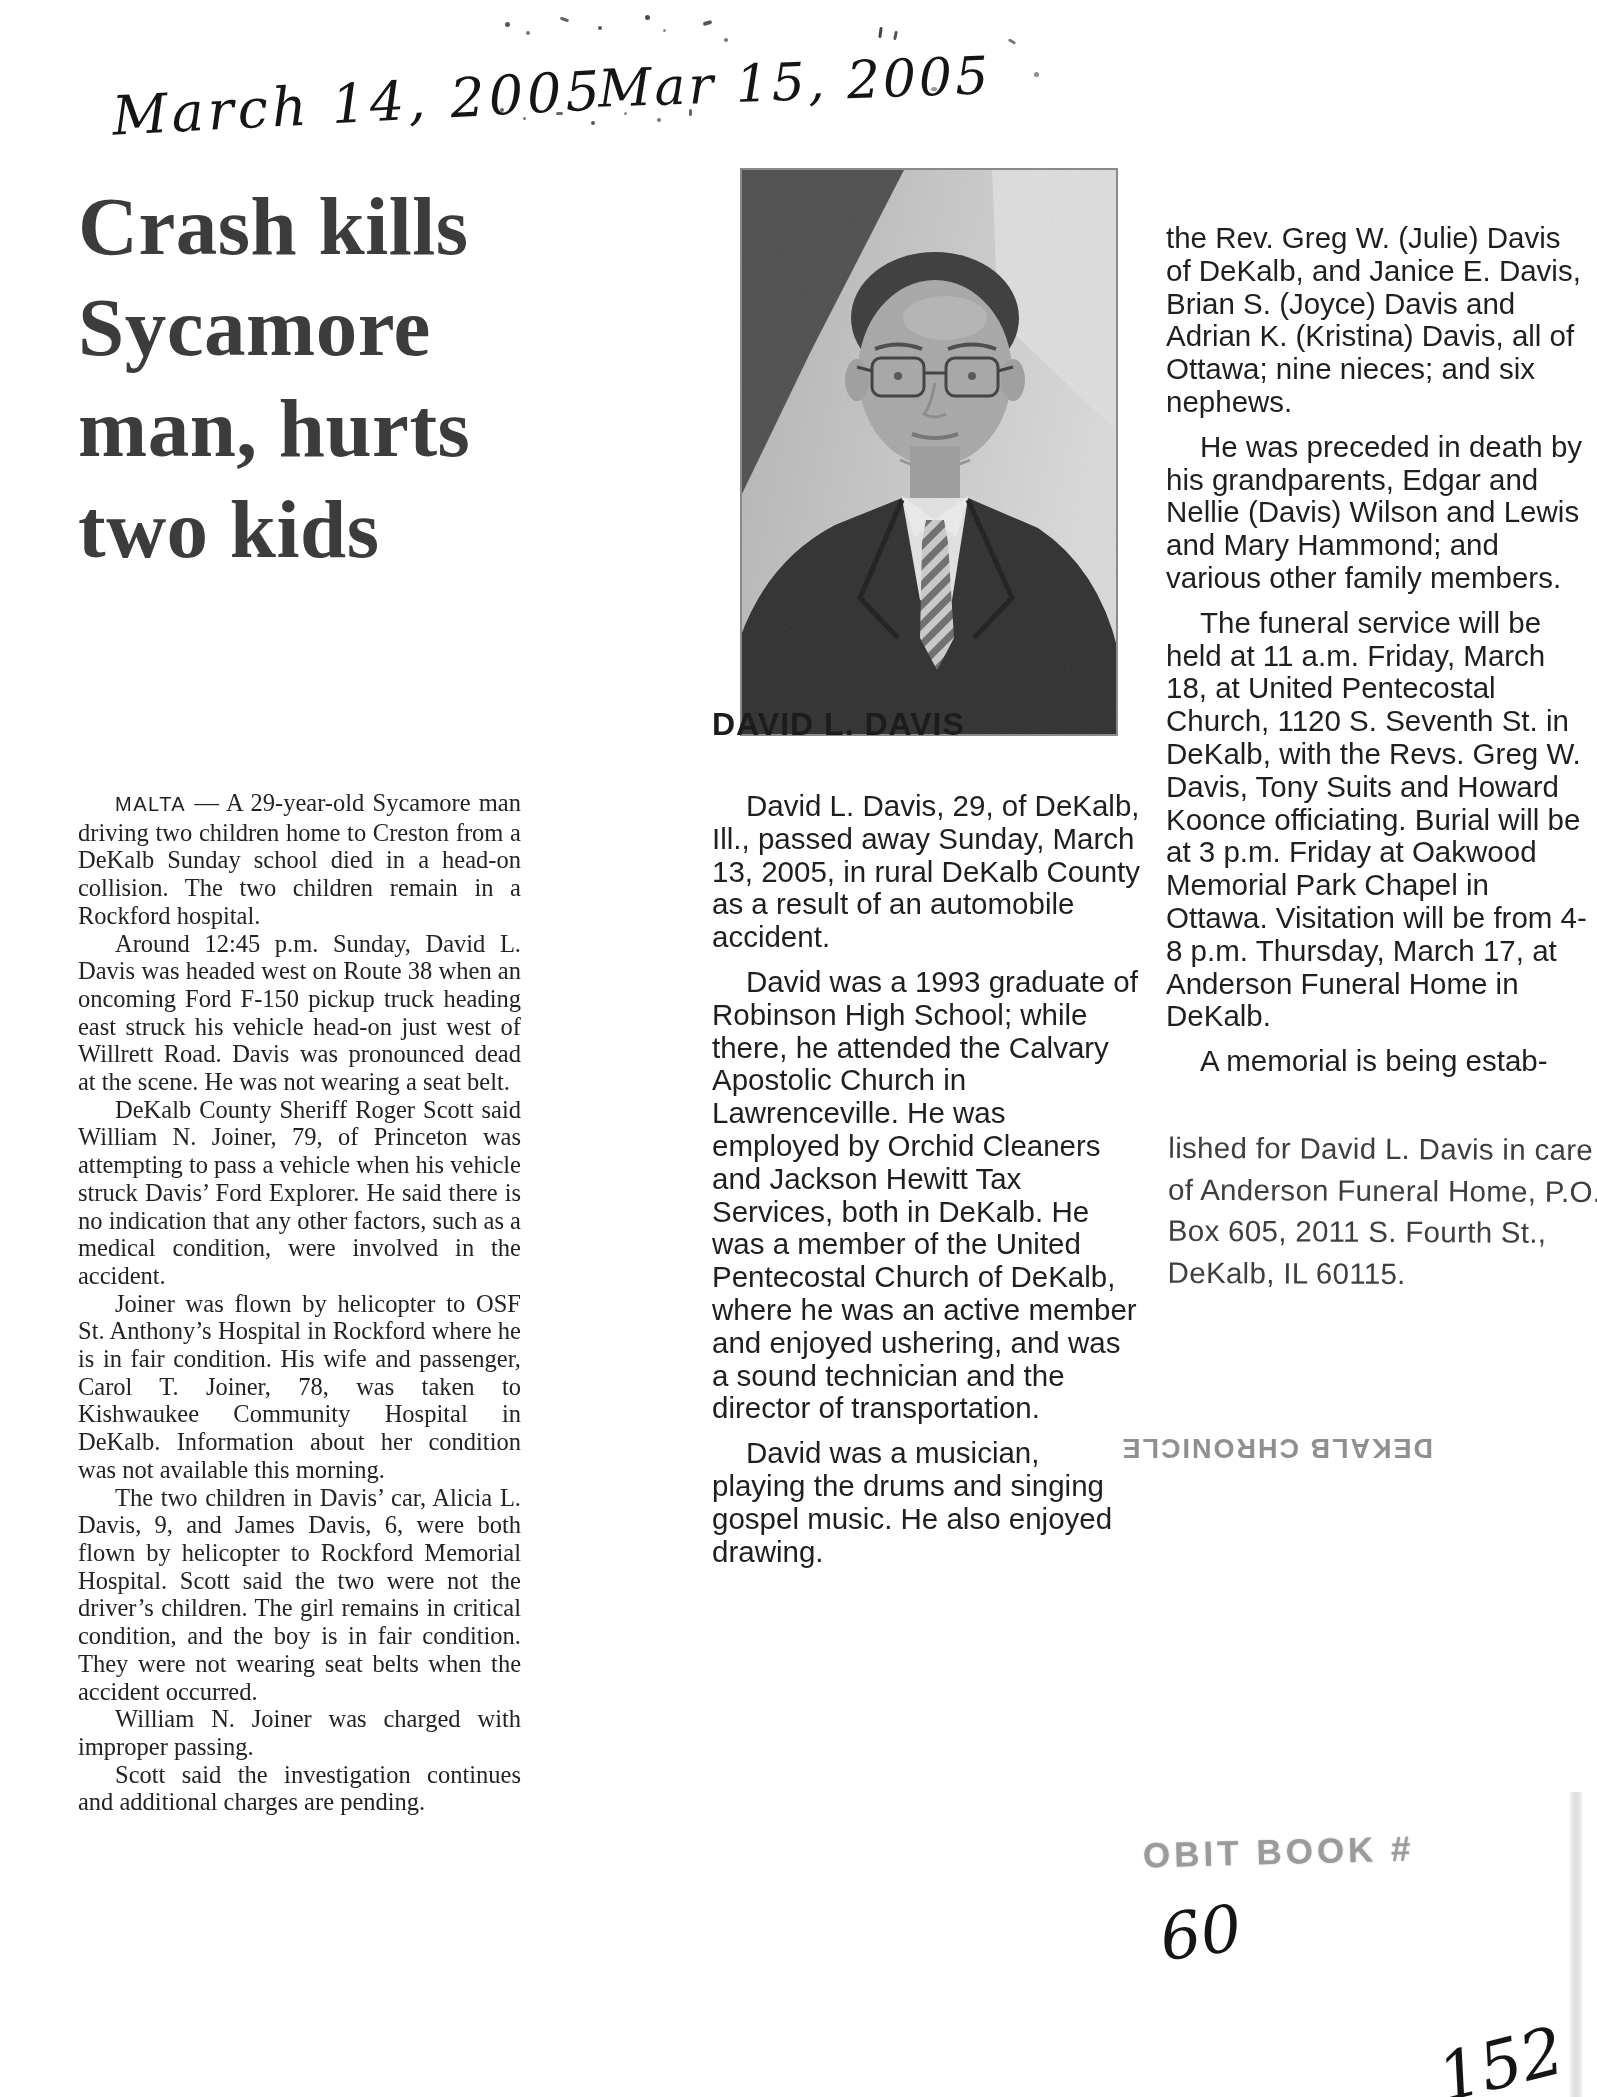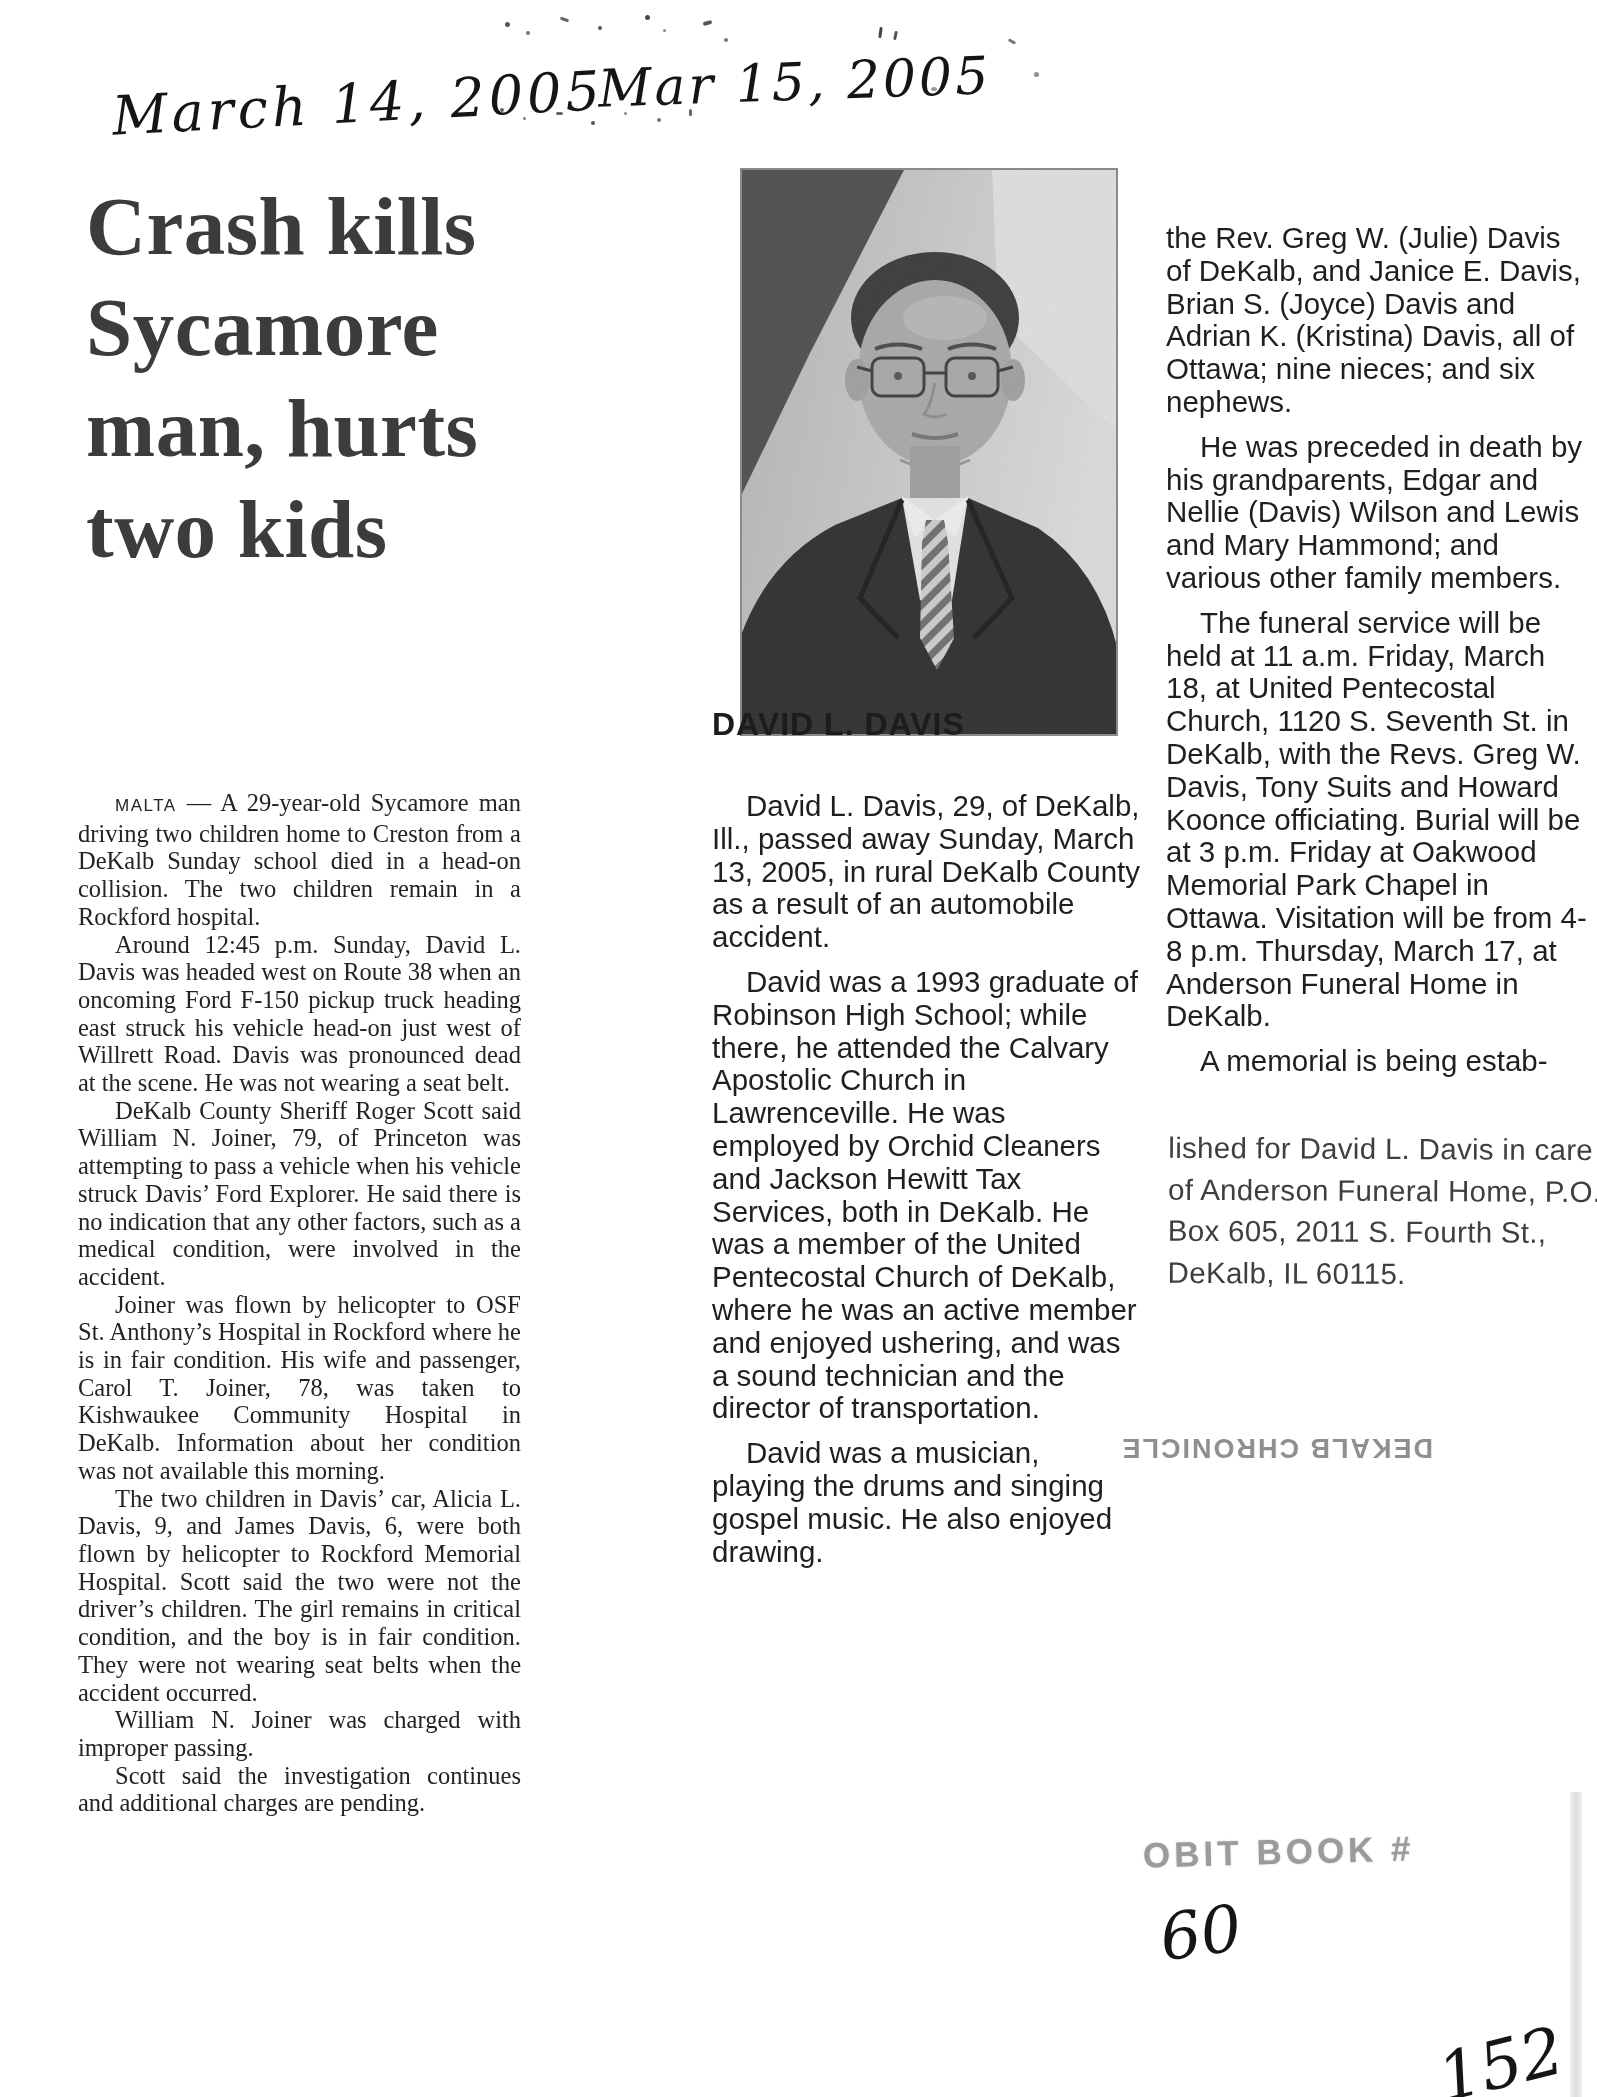--- a/index.html
+++ b/index.html
@@ -14,29 +14,29 @@
     color:#151515;white-space:nowrap;
   }
   .hw-date-left{left:112px;top:72px;font-size:54px;transform:rotate(-3deg);letter-spacing:4px;}
   .hw-date-right{left:598px;top:52px;font-size:52px;transform:rotate(-2deg);letter-spacing:3px;}
   .hw-number{left:1160px;top:1896px;font-size:64px;transform:rotate(-8deg);}
   .hw-corner{left:1438px;top:2026px;font-size:66px;transform:rotate(-14deg);}
   
   .headline{
     position:absolute;left:78px;top:176px;width:470px;
     font-family:"Liberation Serif",serif;font-weight:700;
-    font-size:83px;line-height:101px;color:#3c3c3c;letter-spacing:0.5px;margin-left:8px;
+    font-size:83px;line-height:101px;color:#3c3c3c;letter-spacing:0.5px;
   }
   
   .news-col{
     position:absolute;left:78px;top:789px;width:443px;
     font-size:24.5px;line-height:27.7px;color:#232323;text-align:justify;
   }
   .news-col p{margin:0;text-indent:37px;}
-  .dateline{font-family:"Liberation Sans",sans-serif;font-size:17px;letter-spacing:1.5px;}
+  .dateline{font-family:"Liberation Sans",sans-serif;font-size:20px;letter-spacing:1.5px;}
   
   .photo{position:absolute;left:740px;top:168px;width:378px;height:568px;}
   .caption{
     position:absolute;left:712px;top:706px;width:432px;text-align:left;
     font-family:"Liberation Sans",sans-serif;font-weight:700;font-size:32px;
     color:#1c1c1c;letter-spacing:1px;
   }
   
   .obit-col{
     position:absolute;font-family:"Liberation Sans",sans-serif;

